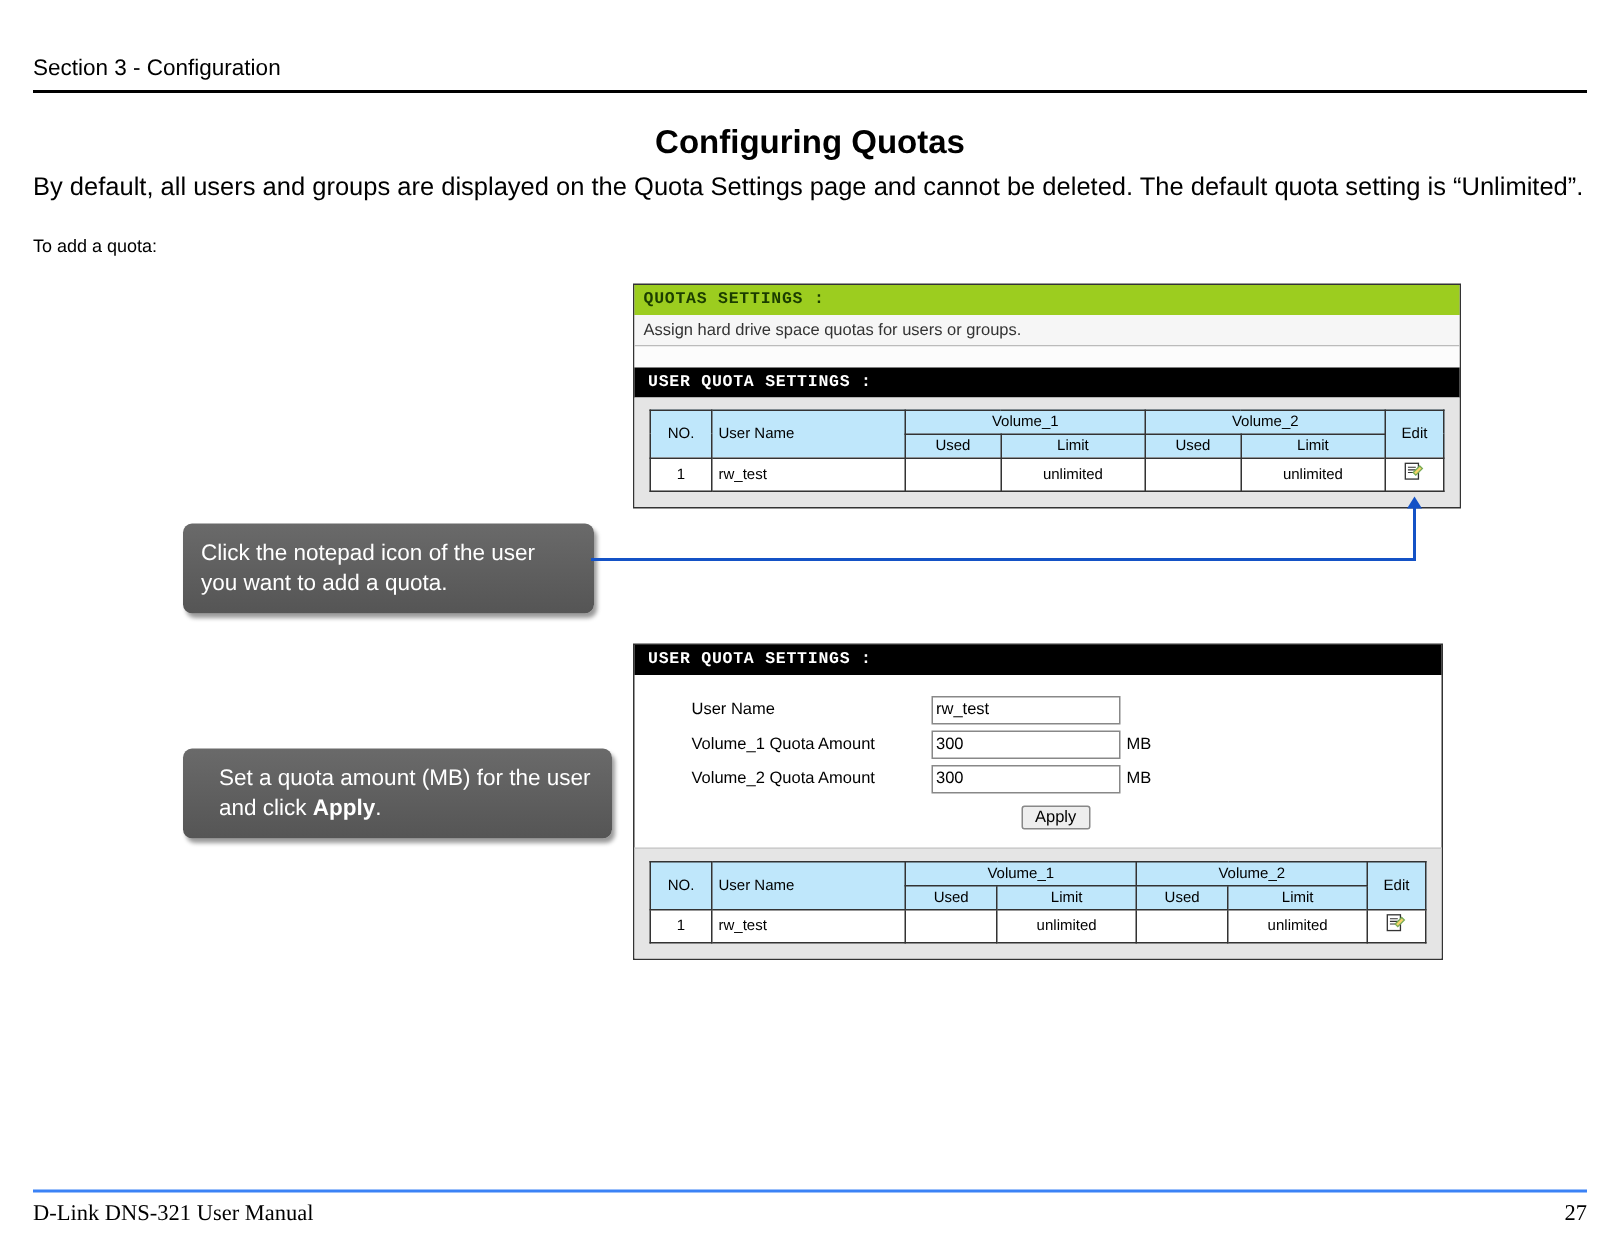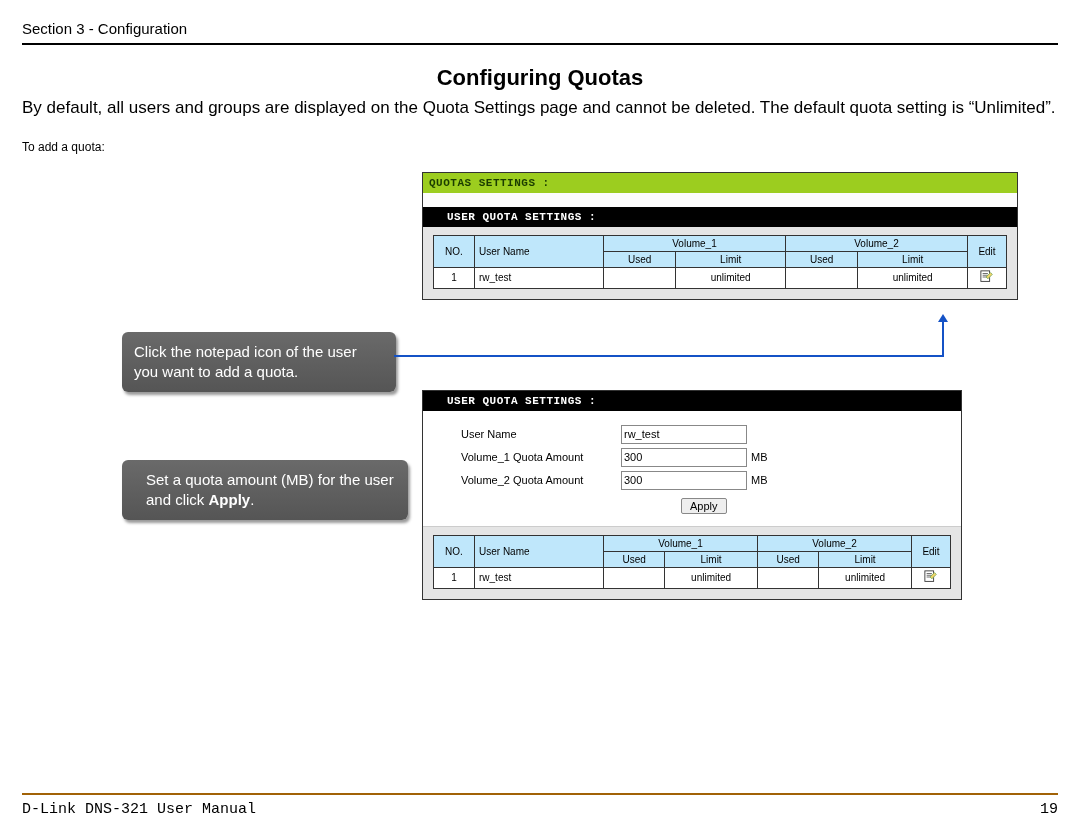--- a/index.html
+++ b/index.html
@@ -11,20 +11,21 @@
     height: 834px;
     position: relative;
     box-sizing: border-box;
     padding: 20px 22px 16px 22px;
   }
   .hdr {
     font-size: 15px;
     padding-bottom: 6px;
     border-bottom: 2px solid #000;
     font-family: Arial, sans-serif;
+    margin-top: 17px;
   }
   .page-title {
     text-align: center;
     font-weight: bold;
     font-size: 22px;
     margin-top: 20px;
     margin-bottom: 6px;
     font-family: Arial, sans-serif;
   }
   .body-text {
@@ -72,21 +73,21 @@
     font-size: 11px;
     color: #333;
     border-bottom: 1px solid #bbb;
     background:#f6f6f6;
   }
   .panel-hdr-black {
     background: #000;
     color: #fff;
     font-weight: bold;
     font-size: 11px;
-    padding: 4px 24px;
+    padding: 4px 9px;
     letter-spacing: 0.5px;
     font-family: "Courier New", monospace;
   }
   .inner {
     padding: 8px 10px 10px 10px;
     background: #e5e5e5;
   }
 
   table.qtable {
     border-collapse: collapse;
@@ -149,43 +150,44 @@
     position:absolute;
     width:0;height:0;
     border-left:5px solid transparent;
     border-right:5px solid transparent;
     border-bottom:8px solid #1452c6;
   }
 
   .ftr {
     position: absolute;
     left: 22px; right: 22px; bottom: 16px;
-    border-top: 2px solid #a16207;
+    border-top: 2px solid #3b82f6;
     padding-top: 6px;
     font-size: 15px;
     display: flex;
     justify-content: space-between;
-    font-family: Liberation Mono, monospace;
+    font-family: Liberation Serif, serif;
   }
 </style>
 </head>
 <body>
 
 <div class="hdr">Section 3 - Configuration</div>
 
 <div class="page-title">Configuring Quotas</div>
 
 <div class="body-text">By default, all users and groups are displayed on the Quota Settings page and cannot be deleted.  The default quota setting is “Unlimited”.</div>
 <div class="body-text2">To add a quota:</div>
 
 <div style="position:relative;">
 
-  <div style="margin-left:400px; width:596px;">
+  <div style="margin-left:400px; width:552px;">
     <div class="panel">
       <div class="panel-hdr-green">QUOTAS SETTINGS :</div>
+      <div class="panel-sub">Assign hard drive space quotas for users or groups.</div>
       <div style="height:14px;background:#fcfcfc;"></div>
       <div class="panel-hdr-black">USER QUOTA SETTINGS :</div>
       <div class="inner">
         <table class="qtable">
           <tbody>
               <tr>
             <th rowspan="2" style="width:32px">NO.</th>
             <th rowspan="2" style="width:120px;text-align:left">User Name</th>
             <th colspan="2">Volume_1</th>
             <th colspan="2">Volume_2</th>
@@ -291,14 +293,14 @@
     </div>
   </div>
 
   <div class="callout" style="position:absolute; left:100px; top:70px;padding-left:24px;">
     <span>Set a quota amount (MB) for the user and click </span><b>Apply</b><span>.</span>
   </div>
 </div>
 
 <div class="ftr">
   <span>D-Link DNS-321 User Manual</span>
-  <span>19</span>
+  <span>27</span>
 </div>
 
 </body></html>

